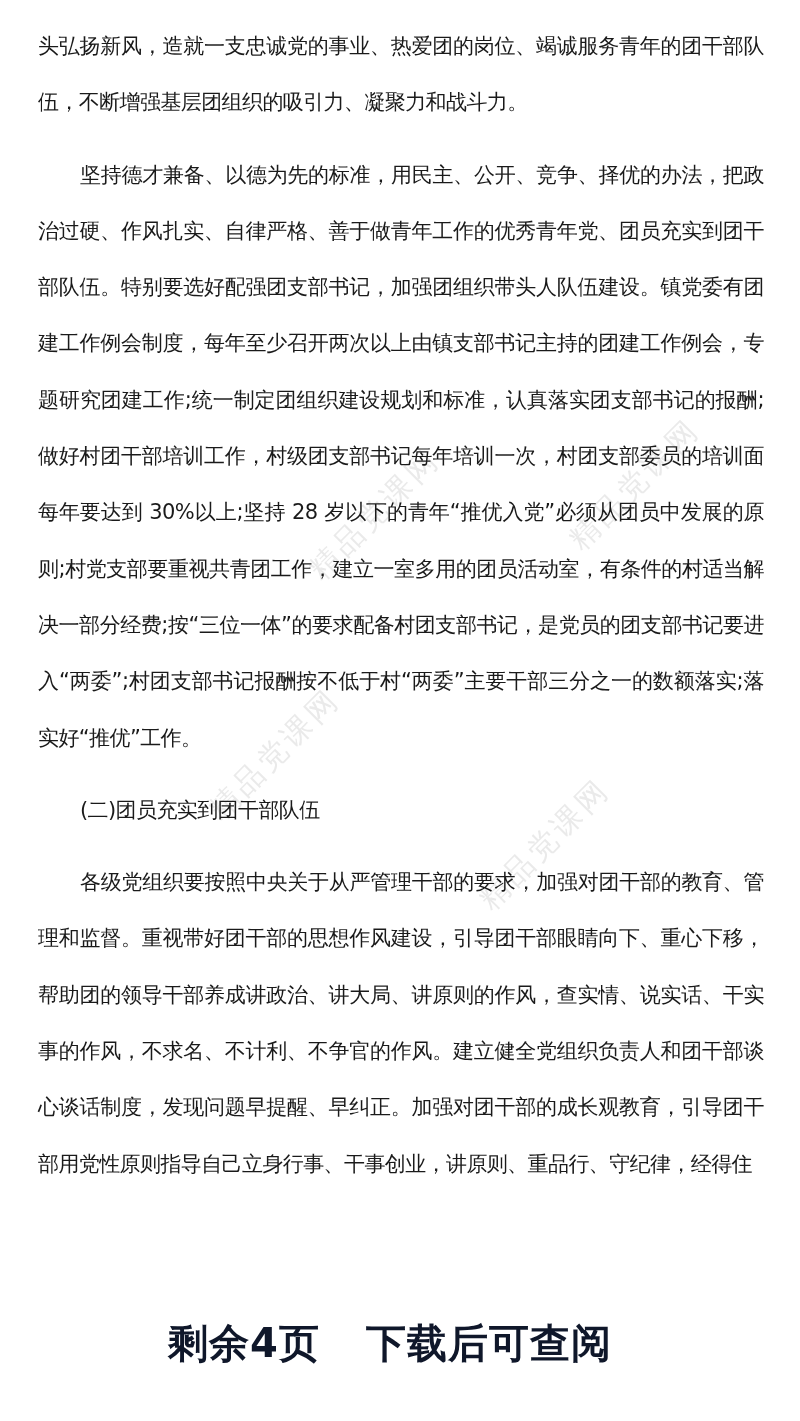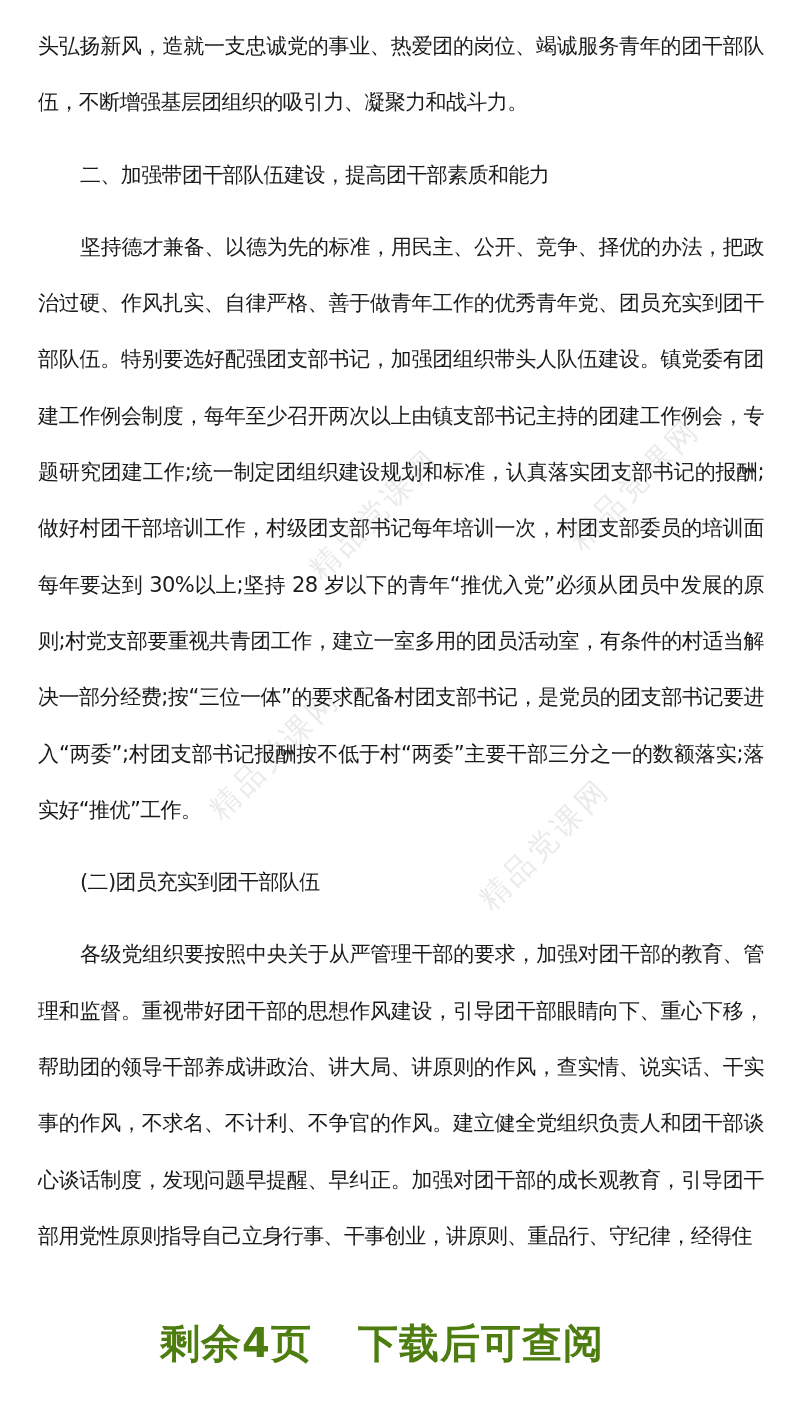--- a/index.html
+++ b/index.html
@@ -54,27 +54,27 @@
       position: absolute;
       font-size: 30px;
       color: rgba(160,160,160,0.22);
       transform: rotate(-45deg);
       transform-origin: left top;
       white-space: nowrap;
       letter-spacing: 4px;
     }
     .more-banner {
       position: absolute;
-      left: 8px;
+      left: 16px;
       top: 1316px;
       width: 748px;
       text-align: center;
       font-size: 40px;
       font-weight: bold;
-      color: #4d7c0f;
+      color: #0f172a;
       letter-spacing: 1px;
     }
     .more-banner span {
       display: inline-block;
     }
     .more-banner .gap {
       width: 46px;
     }
   </style>
 </head>
@@ -84,21 +84,20 @@
 
   <div class="watermarks">
     <div class="wm" style="left:300px; top:560px;">精品党课网</div>
     <div class="wm" style="left:560px; top:530px;">精品党课网</div>
     <div class="wm" style="left:200px; top:800px;">精品党课网</div>
     <div class="wm" style="left:470px; top:890px;">精品党课网</div>
   </div>
 
   <div class="content">
     <p class="cont">头弘扬新风，造就一支忠诚党的事业、热爱团的岗位、竭诚服务青年的团干部队伍，不断增强基层团组织的吸引力、凝聚力和战斗力。</p>
-    <p class="indent">二、加强带团干部队伍建设，提高团干部素质和能力</p>
     <p class="indent">坚持德才兼备、以德为先的标准，用民主、公开、竞争、择优的办法，把政治过硬、作风扎实、自律严格、善于做青年工作的优秀青年党、团员充实到团干部队伍。特别要选好配强团支部书记，加强团组织带头人队伍建设。镇党委有团建工作例会制度，每年至少召开两次以上由镇支部书记主持的团建工作例会，专题研究团建工作;统一制定团组织建设规划和标准，认真落实团支部书记的报酬;做好村团干部培训工作，村级团支部书记每年培训一次，村团支部委员的培训面每年要达到 30%以上;坚持 28 岁以下的青年“推优入党”必须从团员中发展的原则;村党支部要重视共青团工作，建立一室多用的团员活动室，有条件的村适当解决一部分经费;按“三位一体”的要求配备村团支部书记，是党员的团支部书记要进入“两委”;村团支部书记报酬按不低于村“两委”主要干部三分之一的数额落实;落实好“推优”工作。</p>
     <p class="indent">(二)团员充实到团干部队伍</p>
     <p class="indent">各级党组织要按照中央关于从严管理干部的要求，加强对团干部的教育、管理和监督。重视带好团干部的思想作风建设，引导团干部眼睛向下、重心下移，帮助团的领导干部养成讲政治、讲大局、讲原则的作风，查实情、说实话、干实事的作风，不求名、不计利、不争官的作风。建立健全党组织负责人和团干部谈心谈话制度，发现问题早提醒、早纠正。加强对团干部的成长观教育，引导团干部用党性原则指导自己立身行事、干事创业，讲原则、重品行、守纪律，经得住</p>
   </div>
 
   <div class="more-banner">
     <span>剩余4页</span><span class="gap"></span><span>下载后可查阅</span>
   </div>
 
 </div>

